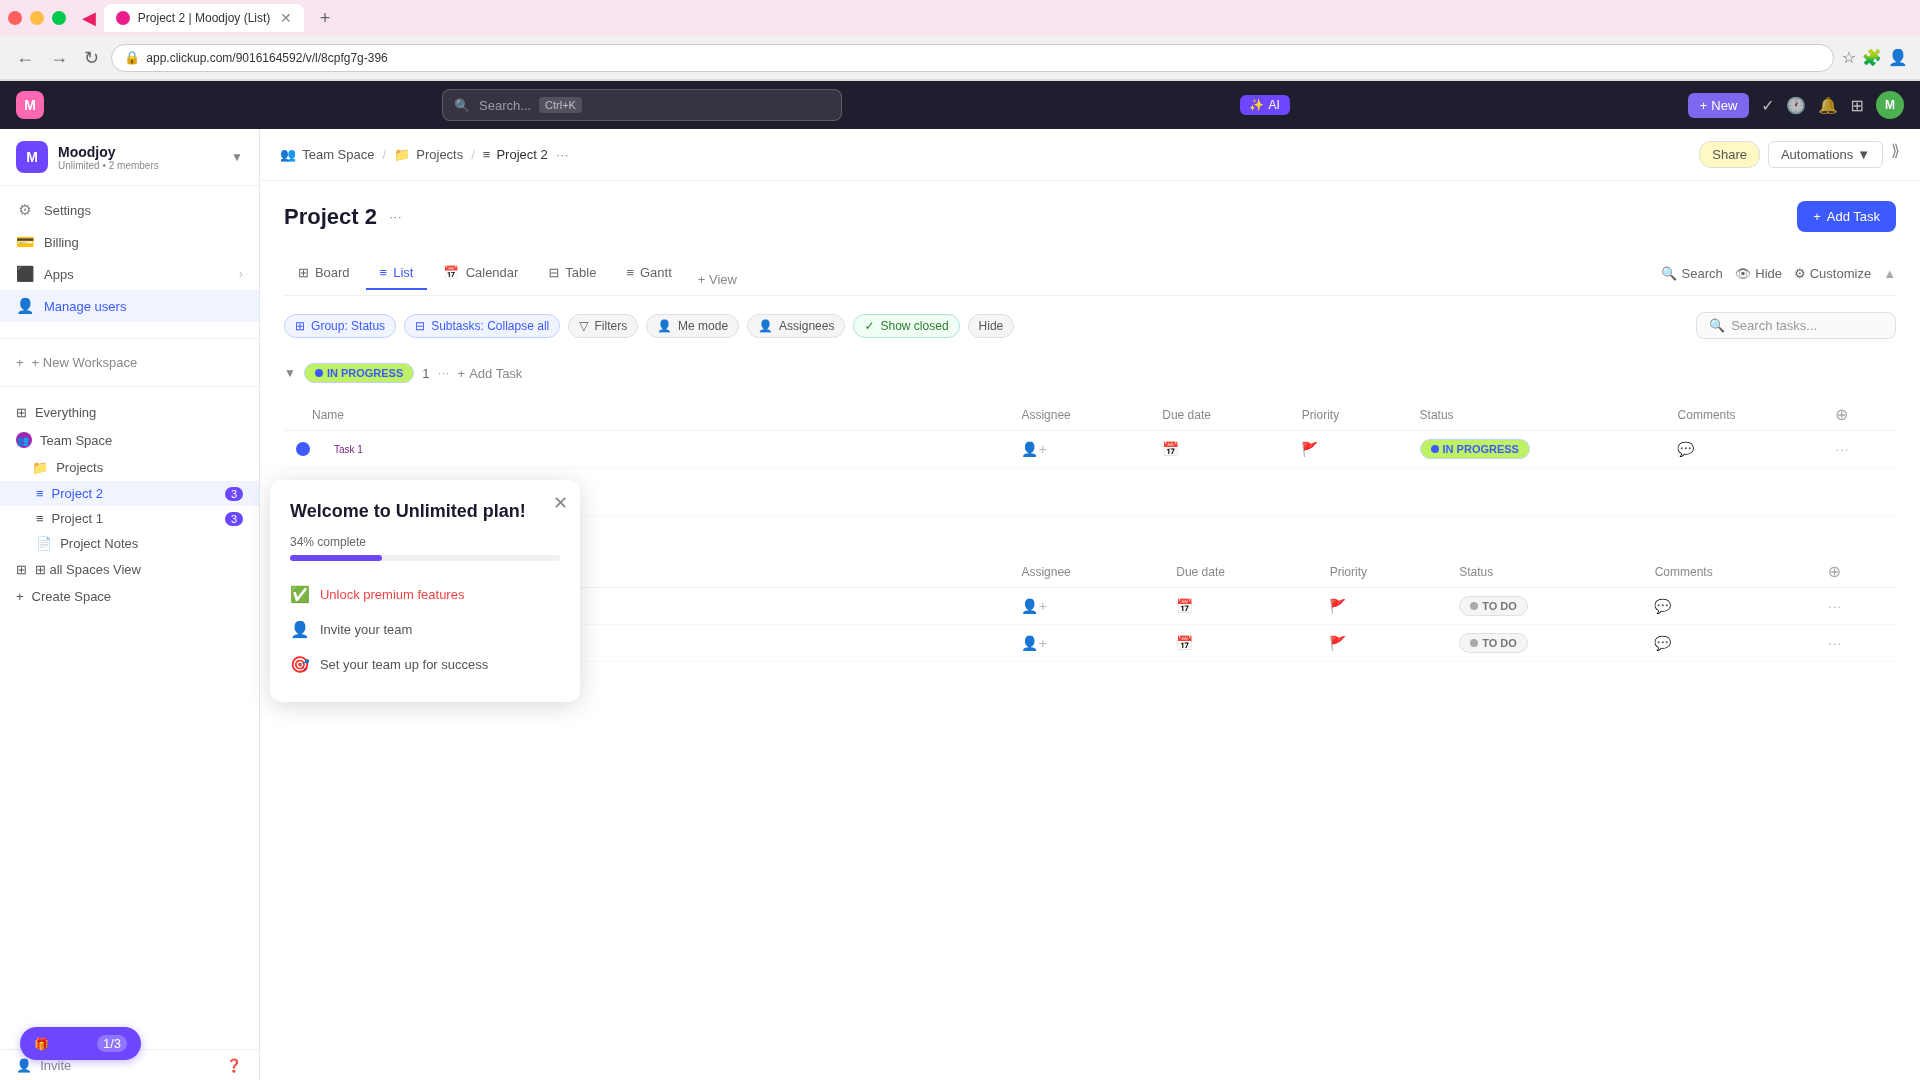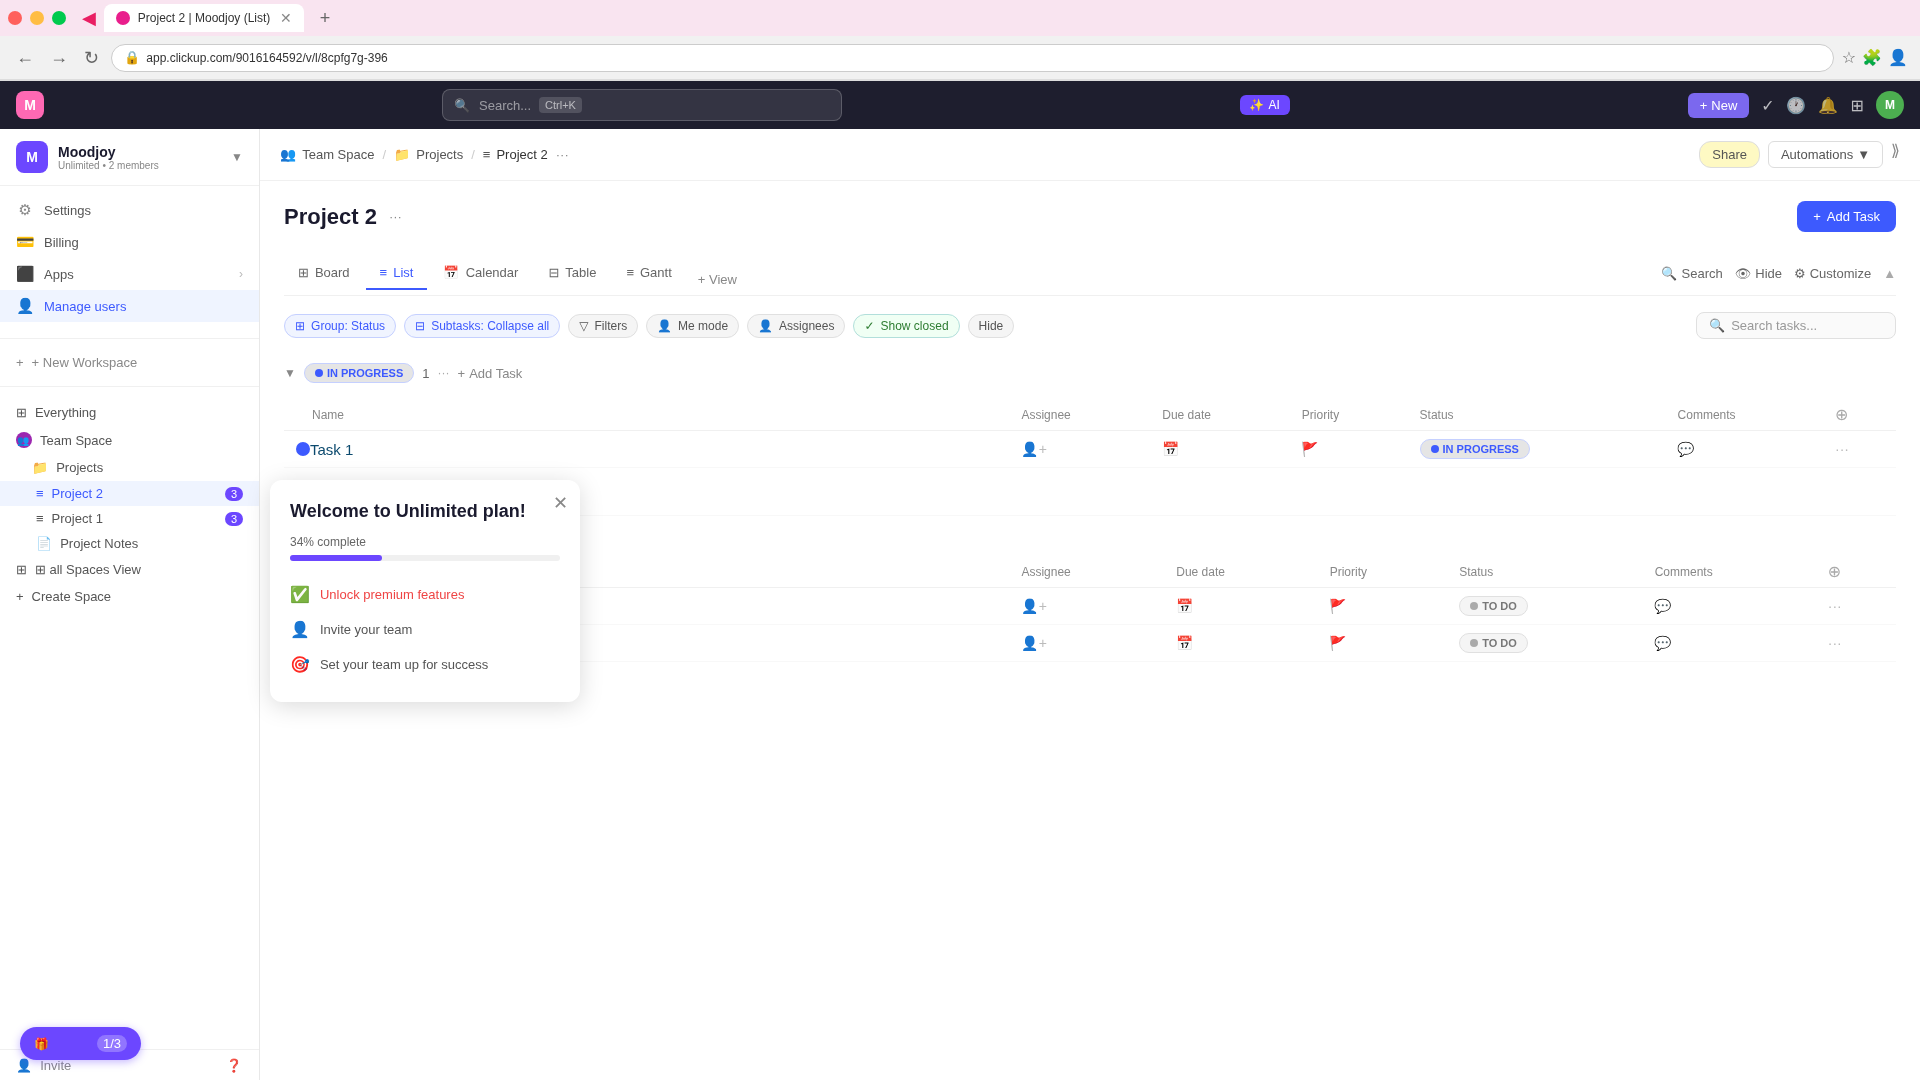--- a/index.html
+++ b/index.html
@@ -107,25 +107,25 @@
 
     
     .section-header { display: flex; align-items: center; gap: 8px; padding: 8px 0; margin-bottom: 8px; }
     .section-toggle { color: #888; cursor: pointer; font-size: 12px; }
     .section-actions { display: flex; gap: 6px; color: #aaa; font-size: 12px; }
     .section-add-task { color: #888; font-size: 13px; cursor: pointer; display: flex; align-items: center; gap: 4px; }
     
     .task-table { width: 100%; border-collapse: collapse; }
     .task-table th { text-align: left; padding: 6px 12px; font-size: 12px; color: #888; font-weight: 500; border-bottom: 1px solid #f0f0f0; }
     .task-table td { padding: 8px 12px; border-bottom: 1px solid #f8f8f8; vertical-align: middle; }
-    .task-name { display: flex; align-items: center; gap: 0; color: #0c4a6e; font-size: 15px; }
+    .task-name { display: flex; align-items: center; gap: 24px; color: #701a75; font-size: 10px; }
     .task-status-dot { width: 14px; height: 14px; border-radius: 50%; border: 2px solid #3d5afe; display: flex; align-items: center; justify-content: center; flex-shrink: 0; }
     .task-status-dot-filled { background: #3d5afe; }
     .status-badge { padding: 3px 10px; border-radius: 12px; font-size: 11px; font-weight: 600; display: inline-flex; align-items: center; gap: 4px; }
-    .status-in-progress { background: #e5e5e5; color: #3d5afe; border: 1px solid #c5d0ff; }
+    .status-in-progress { background: #bef264; color: #3d5afe; border: 1px solid #c5d0ff; }
     .status-todo { background: #f5f5f5; color: #777; border: 1px solid #e0e0e0; }
     .status-dot { width: 8px; height: 8px; border-radius: 50%; }
     .status-dot-blue { background: #3d5afe; }
     .status-dot-grey { background: #aaa; }
     .icon-btn { color: #bbb; font-size: 14px; cursor: pointer; }
     .add-task-row { color: #aaa; font-size: 13px; cursor: pointer; padding: 8px 12px; display: flex; align-items: center; gap: 6px; }
     .more-icon { color: #bbb; font-size: 14px; }
 
     
     .popup-overlay { position: fixed; top: 0; left: 0; right: 0; bottom: 0; pointer-events: none; z-index: 100; }

